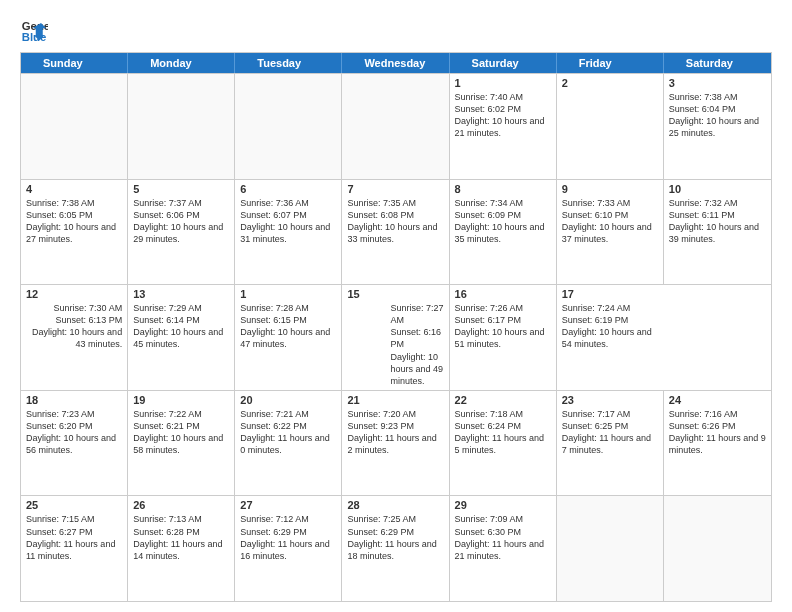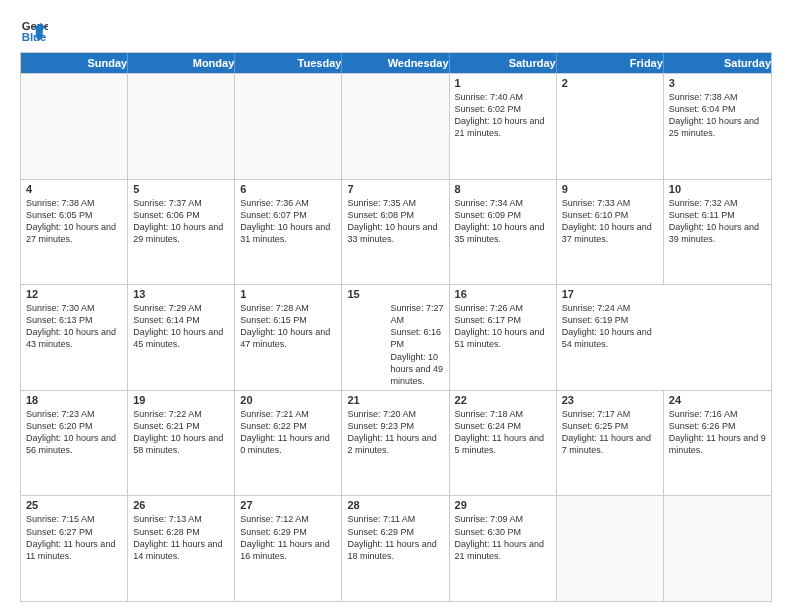--- a/index.html
+++ b/index.html
@@ -53,22 +53,22 @@
     }
     .cal-header {
       display: grid;
       grid-template-columns: repeat(7, 1fr);
       background: #2175c3;
     }
     .cal-header-cell {
       color: #fff;
       font-size: 11px;
       font-weight: bold;
-      padding: 4px 0;
-      text-align: right;
+      padding: 4px 22px;
+      text-align: left;
       border-right: 1px solid #5599d8;
     }
     .cal-header-cell:last-child { border-right: none; }
     .cal-body {
       flex: 1;
       display: flex;
       flex-direction: column;
     }
     .cal-row {
       display: grid;
@@ -194,21 +194,21 @@
           <div class="cal-cell">
             <span class="day-num">10</span>
             <div class="cell-info" style="white-space: pre-line;">Sunrise: 7:32 AM
 Sunset: 6:11 PM
 Daylight: 10 hours and 39 minutes.</div>
           </div>
         </div>
         <div class="cal-row">
           <div class="cal-cell">
             <span class="day-num">12</span>
-            <div class="cell-info" style="white-space: pre-line;">Sunrise: 7:30 AM
+            <div class="cell-info" style="white-space: pre-line; text-align: right;">Sunrise: 7:30 AM
 Sunset: 6:13 PM
 Daylight: 10 hours and 43 minutes.</div>
           </div>
           <div class="cal-cell">
             <span class="day-num">13</span>
             <div class="cell-info" style="white-space: pre-line;">Sunrise: 7:29 AM
 Sunset: 6:14 PM
 Daylight: 10 hours and 45 minutes.</div>
           </div>
           <div class="cal-cell">
@@ -294,21 +294,21 @@
 Daylight: 11 hours and 14 minutes.</div>
           </div>
           <div class="cal-cell">
             <span class="day-num">27</span>
             <div class="cell-info" style="white-space: pre-line;">Sunrise: 7:12 AM
 Sunset: 6:29 PM
 Daylight: 11 hours and 16 minutes.</div>
           </div>
           <div class="cal-cell">
             <span class="day-num">28</span>
-            <div class="cell-info" style="white-space: pre-line;">Sunrise: 7:11 AM
+            <div class="cell-info" style="white-space: pre-line;">Sunrise: 7:25 AM
 Sunset: 6:29 PM
 Daylight: 11 hours and 18 minutes.</div>
           </div>
           <div class="cal-cell">
             <span class="day-num">29</span>
             <div class="cell-info" style="white-space: pre-line;">Sunrise: 7:09 AM
 Sunset: 6:30 PM
 Daylight: 11 hours and 21 minutes.</div>
           </div>
           <div class="cal-cell empty"></div>

